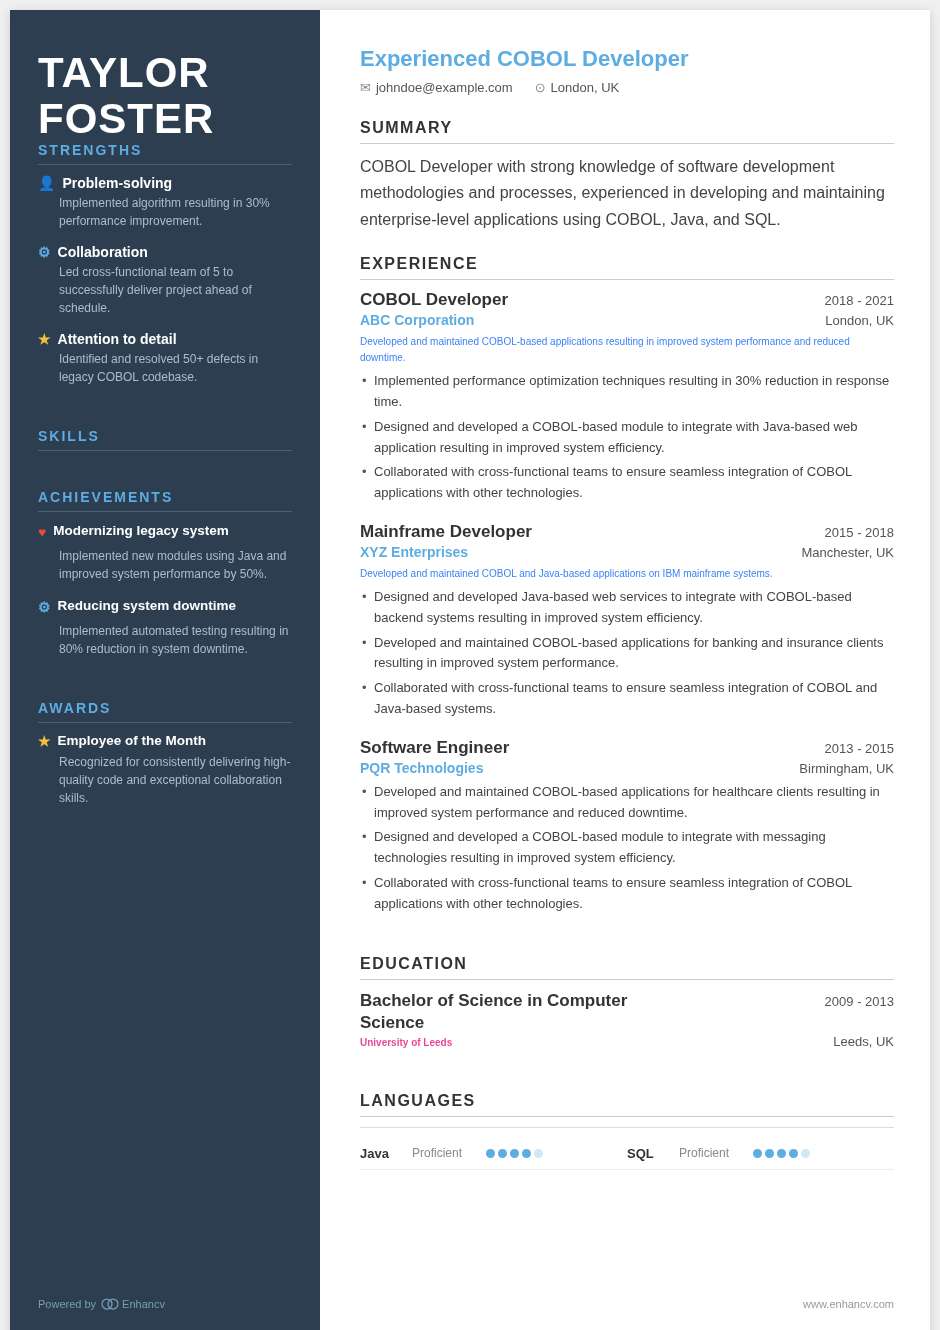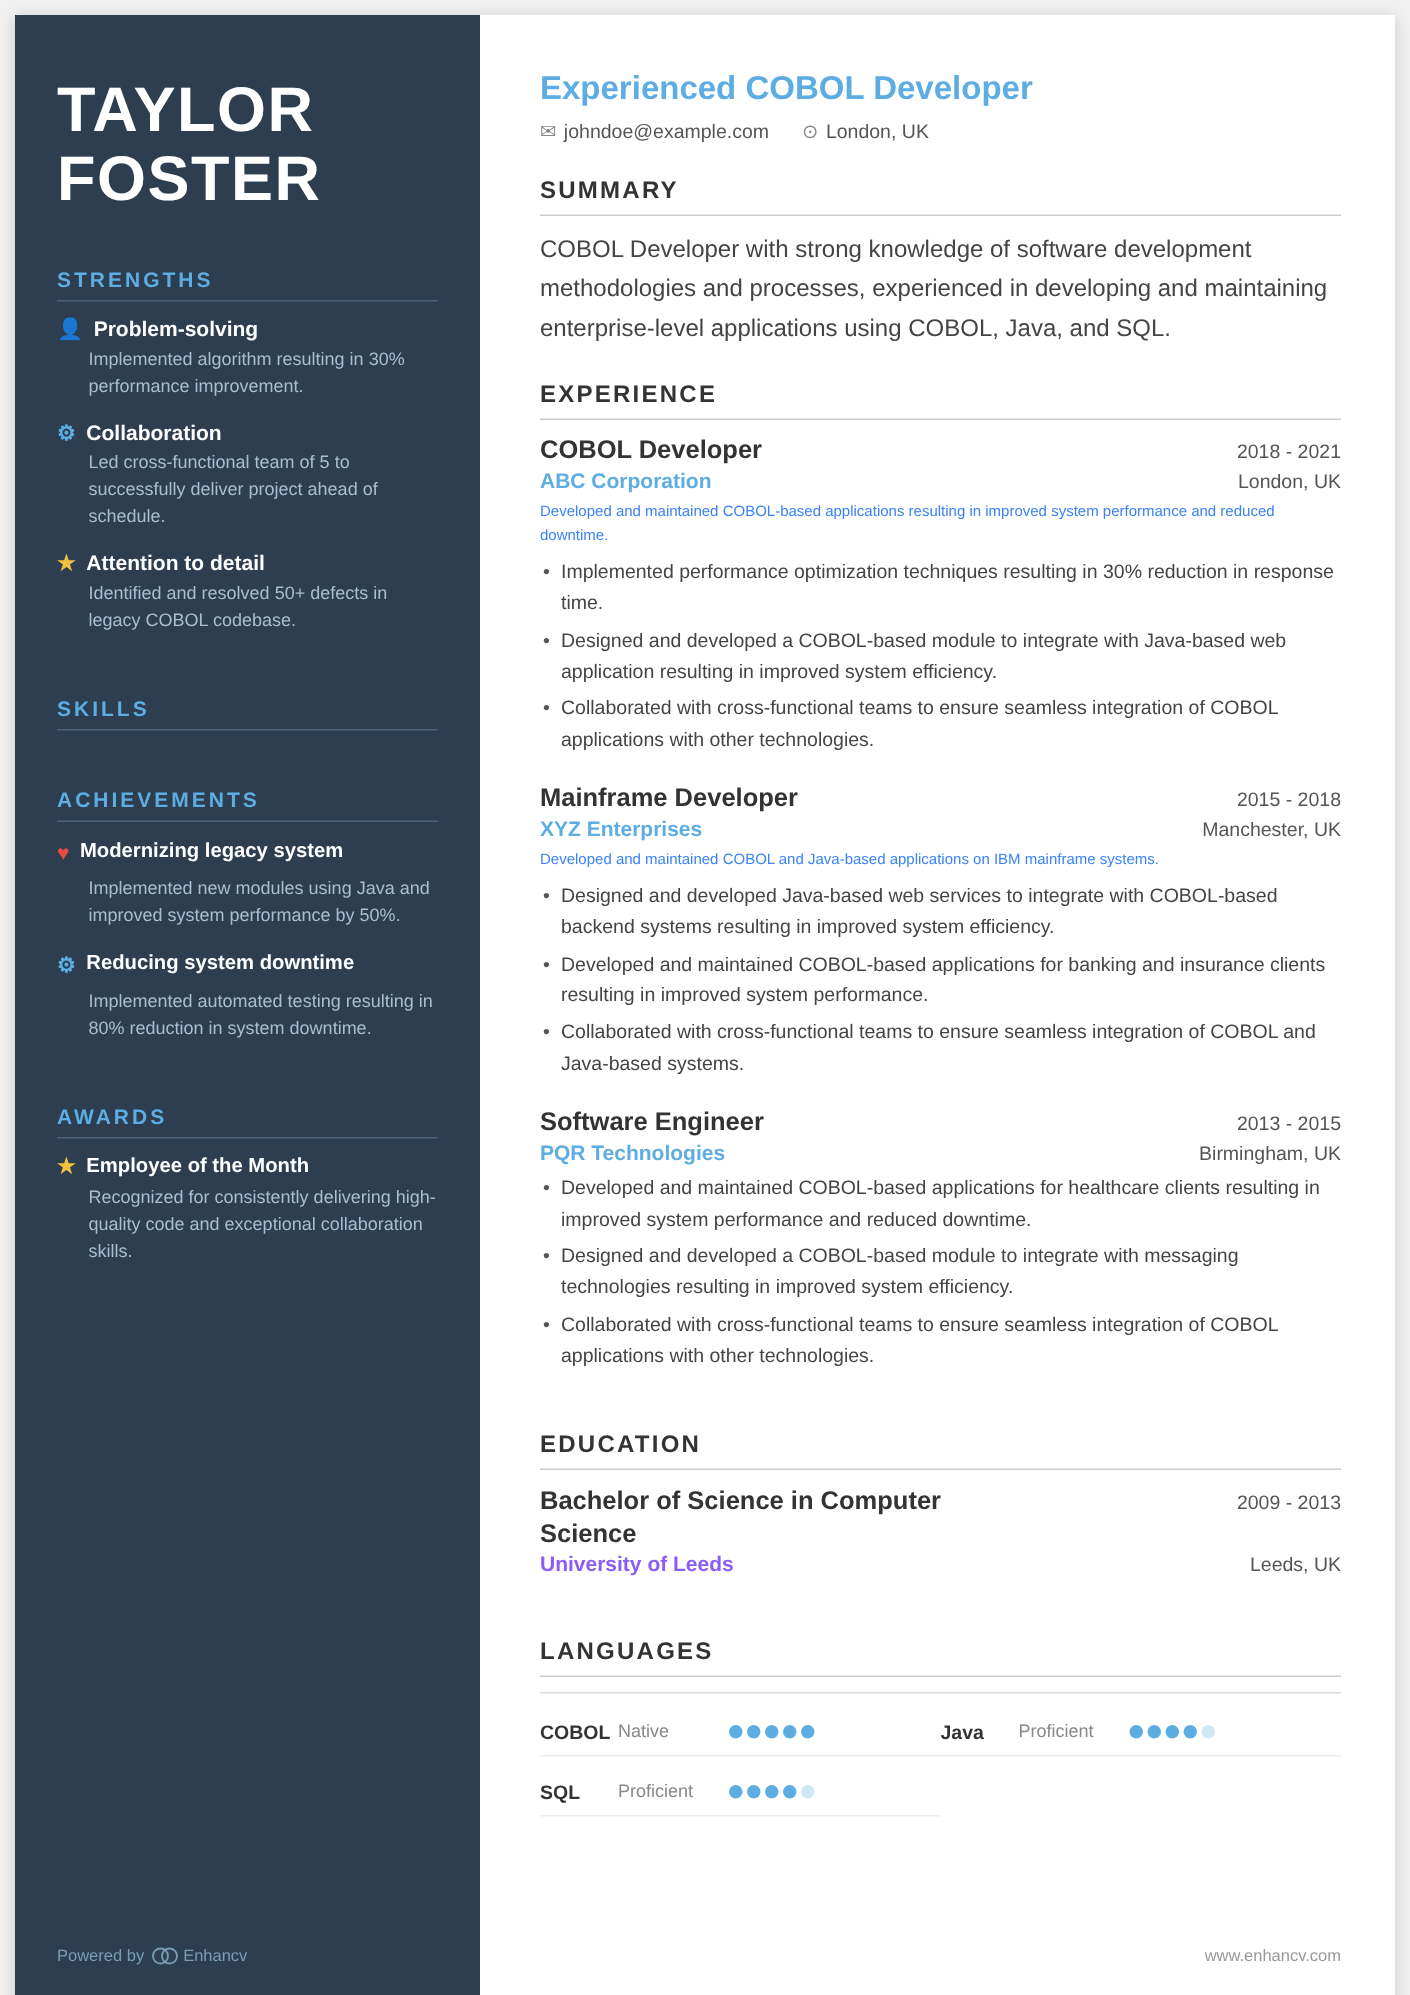--- a/index.html
+++ b/index.html
@@ -29,21 +29,20 @@
       padding: 40px 28px 30px 28px;
       display: flex;
       flex-direction: column;
     }
     .sidebar-name {
       font-size: 42px;
       font-weight: 900;
       line-height: 1.1;
       color: white;
       letter-spacing: 1px;
-      margin-bottom: 36px;
     }
     .sidebar-section-title {
       font-size: 14px;
       font-weight: 700;
       color: #5dade2;
       letter-spacing: 2px;
       text-transform: uppercase;
       margin-bottom: 10px;
       padding-bottom: 6px;
       border-bottom: 1.5px solid #4a6278;
@@ -259,23 +258,23 @@
     .edu-dates {
       font-size: 13px;
       color: #555;
     }
     .edu-school-line {
       display: flex;
       justify-content: space-between;
       align-items: baseline;
     }
     .edu-school {
-      font-size: 14px;
-      font-weight: 600;
-      color: #8b5cf6;
+      font-size: 10px;
+      font-weight: 600;
+      color: #ec4899;
     }
     .edu-location {
       font-size: 13px;
       color: #555;
     }
     
     .languages-grid {
       display: grid;
       grid-template-columns: 1fr 1fr;
       gap: 8px 0;
@@ -489,31 +488,20 @@
           <span class="edu-location">Leeds, UK</span>
         </div>
       </div>
     </div>
 
     <div class="section">
       <div class="section-title">LANGUAGES</div>
       <div class="languages-grid">
 
         <div class="lang-row">
-          <span class="lang-name">COBOL</span>
-          <span class="lang-level">Native</span>
-          <div class="lang-dots">
-            <div class="dot"></div>
-            <div class="dot"></div>
-            <div class="dot"></div>
-            <div class="dot"></div>
-            <div class="dot"></div>
-          </div>
-        </div>
-        <div class="lang-row">
           <span class="lang-name">Java</span>
           <span class="lang-level">Proficient</span>
           <div class="lang-dots">
             <div class="dot"></div>
             <div class="dot"></div>
             <div class="dot"></div>
             <div class="dot"></div>
             <div class="dot empty"></div>
           </div>
         </div>

